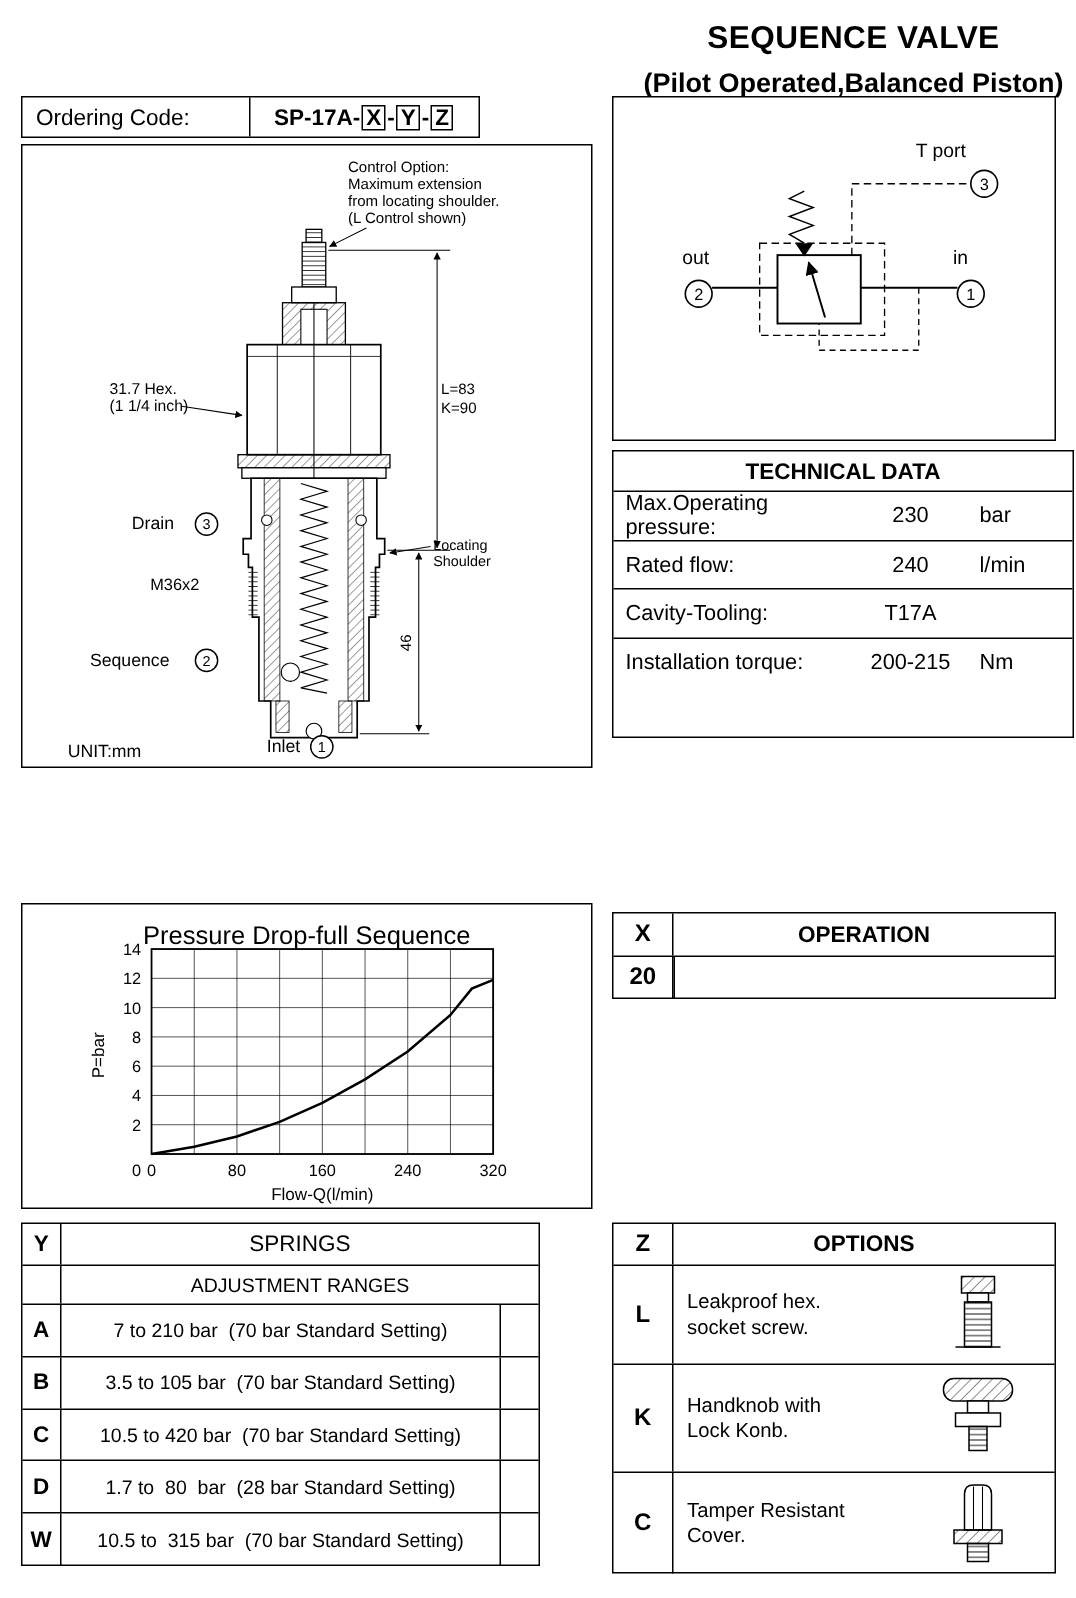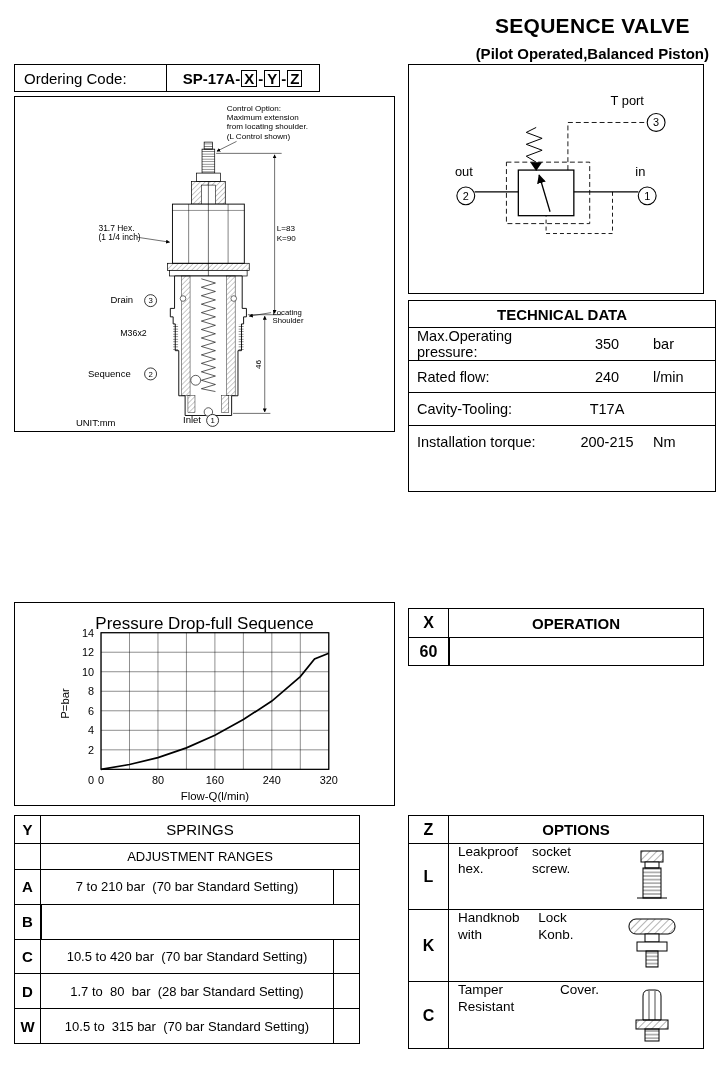--- a/index.html
+++ b/index.html
@@ -1,26 +1,26 @@
 <!DOCTYPE html>
 <html><head>
 <meta charset="utf-8">
 <style>
 *{margin:0;padding:0;box-sizing:border-box}
 html,body{background:#fff}
 body{width:717px;height:1065px;font-family:"Liberation Sans",sans-serif;color:#000;position:relative;overflow:hidden}
 .box{position:absolute;border:1.6px solid #000;background:#fff}
 .title-block{position:absolute;top:14px;right:8px;text-align:center}
 .title{font-size:21px;font-weight:bold;letter-spacing:.3px}
-.subtitle{font-size:15px;font-weight:bold;margin-top:7px}
+.subtitle{font-size:18px;font-weight:bold;margin-top:7px}
 .ordering{left:14px;top:64px;width:306px;height:28px;display:flex;align-items:stretch}
 .ord-label{width:152px;border-right:1.6px solid #000;font-size:15px;display:flex;align-items:center;padding-left:9px}
 .ord-code{flex:1;display:flex;align-items:center;justify-content:center;font-weight:bold;font-size:15px}
 .codebox{border:1.6px solid #000;padding:0 2px;margin:0 1px;line-height:15px;display:inline-block}
-.drawing{left:14px;top:96px;width:381px;height:336px}
+.drawing{left:14px;top:96px;width:381px;height:416px}
 .drawing svg,.schematic svg{display:block;width:100%;height:100%}
 .schematic{left:408px;top:64px;width:296px;height:230px}
 .techdata{left:408px;top:300px;width:308px;height:192px}
 .td-title{height:27px;border-bottom:1.6px solid #000;font-weight:bold;font-size:15px;display:flex;align-items:center;justify-content:center}
 .td-row{height:32.7px;border-bottom:1px solid #000;display:flex;align-items:center;font-size:14.5px}
 .td-row:last-child{border-bottom:none}
 .td-label{flex:1;padding-left:8px}
 .td-value{width:84px;text-align:center}
 .td-unit{width:66px;padding-left:4px}
 .graph{left:14px;top:602px;width:381px;height:204px}
@@ -43,21 +43,21 @@
 .sp-title{flex:1;display:flex;align-items:center;justify-content:center;font-weight:normal;font-size:15px}
 .sp-subtitle{flex:1;display:flex;align-items:center;justify-content:center;font-size:13px}
 .sp-range{flex:1;display:flex;align-items:center;justify-content:center;font-size:13px;white-space:pre}
 .sp-tail{width:26px;border-left:1px solid #000}
 .options{left:408px;top:815px;width:296px;height:234px}
 .opt-row{display:flex;border-bottom:1px solid #000;align-items:stretch}
 .opt-row:last-child{border-bottom:none}
 .opt-head{height:28px;border-bottom-width:1.3px}
 .opt-key{width:40px;border-right:1.3px solid #000;display:flex;align-items:center;justify-content:center;font-weight:bold;font-size:16px}
 .opt-title{flex:1;display:flex;align-items:center;justify-content:center;font-weight:bold;font-size:15px}
-.opt-desc{flex:1;display:flex;flex-direction:row;justify-content:center;padding-left:9px;font-size:13.5px;line-height:1.25}
+.opt-desc{flex:1;display:flex;flex-direction:column;justify-content:center;padding-left:9px;font-size:13.5px;line-height:1.25}
 .opt-icon{width:104px;display:flex;align-items:center;justify-content:center}
 </style>
 </head>
 <body>
 
 <div class="page">
 
   <div class="title-block">
     <div class="title">SEQUENCE VALVE</div>
     <div class="subtitle">(Pilot Operated,Balanced Piston)</div>
@@ -181,21 +181,21 @@
         <circle cx="240" cy="132" r="9" fill="#fff" stroke="#000" stroke-width="1.1"></circle>
         <text x="240" y="136" font-size="11" text-anchor="middle">1</text>
       </g>
     </svg>
   </div>
 
   <div class="techdata box">
     <div class="td-title">TECHNICAL DATA</div>
     <div class="td-row">
       <div class="td-label">Max.Operating pressure:</div>
-      <div class="td-value">350</div>
+      <div class="td-value">230</div>
       <div class="td-unit">bar</div>
     </div>
     <div class="td-row">
       <div class="td-label">Rated flow:</div>
       <div class="td-value">240</div>
       <div class="td-unit">l/min</div>
     </div>
     <div class="td-row">
       <div class="td-label">Cavity-Tooling:</div>
       <div class="td-value">T17A</div>
@@ -247,41 +247,42 @@
         <text x="201" y="199" text-anchor="middle" font-size="11.5" fill="#000">Flow-Q(l/min)</text>
       </svg>
   </div>
 
   <div class="operation box">
     <div class="op-row op-head">
       <div class="op-key">X</div>
       <div class="op-title">OPERATION</div>
     </div>
     <div class="op-row">
-      <div class="op-key">60</div>
+      <div class="op-key">20</div>
       <div class="op-tail"></div>
     </div>
   </div>
 
   <div class="springs box">
     <div class="sp-row sp-head">
       <div class="sp-key">Y</div>
       <div class="sp-title">SPRINGS</div>
     </div>
     <div class="sp-row sp-sub">
       <div class="sp-key"></div>
       <div class="sp-subtitle">ADJUSTMENT RANGES</div>
     </div>
     <div class="sp-row sp-data">
       <div class="sp-key">A</div>
       <div class="sp-range">7 to 210 bar  (70 bar Standard Setting)</div>
       <div class="sp-tail"></div>
     </div>
     <div class="sp-row sp-data">
       <div class="sp-key">B</div>
+      <div class="sp-range">3.5 to 105 bar  (70 bar Standard Setting)</div>
       <div class="sp-tail"></div>
     </div>
     <div class="sp-row sp-data">
       <div class="sp-key">C</div>
       <div class="sp-range">10.5 to 420 bar  (70 bar Standard Setting)</div>
       <div class="sp-tail"></div>
     </div>
     <div class="sp-row sp-data">
       <div class="sp-key">D</div>
       <div class="sp-range">1.7 to  80  bar  (28 bar Standard Setting)</div>

